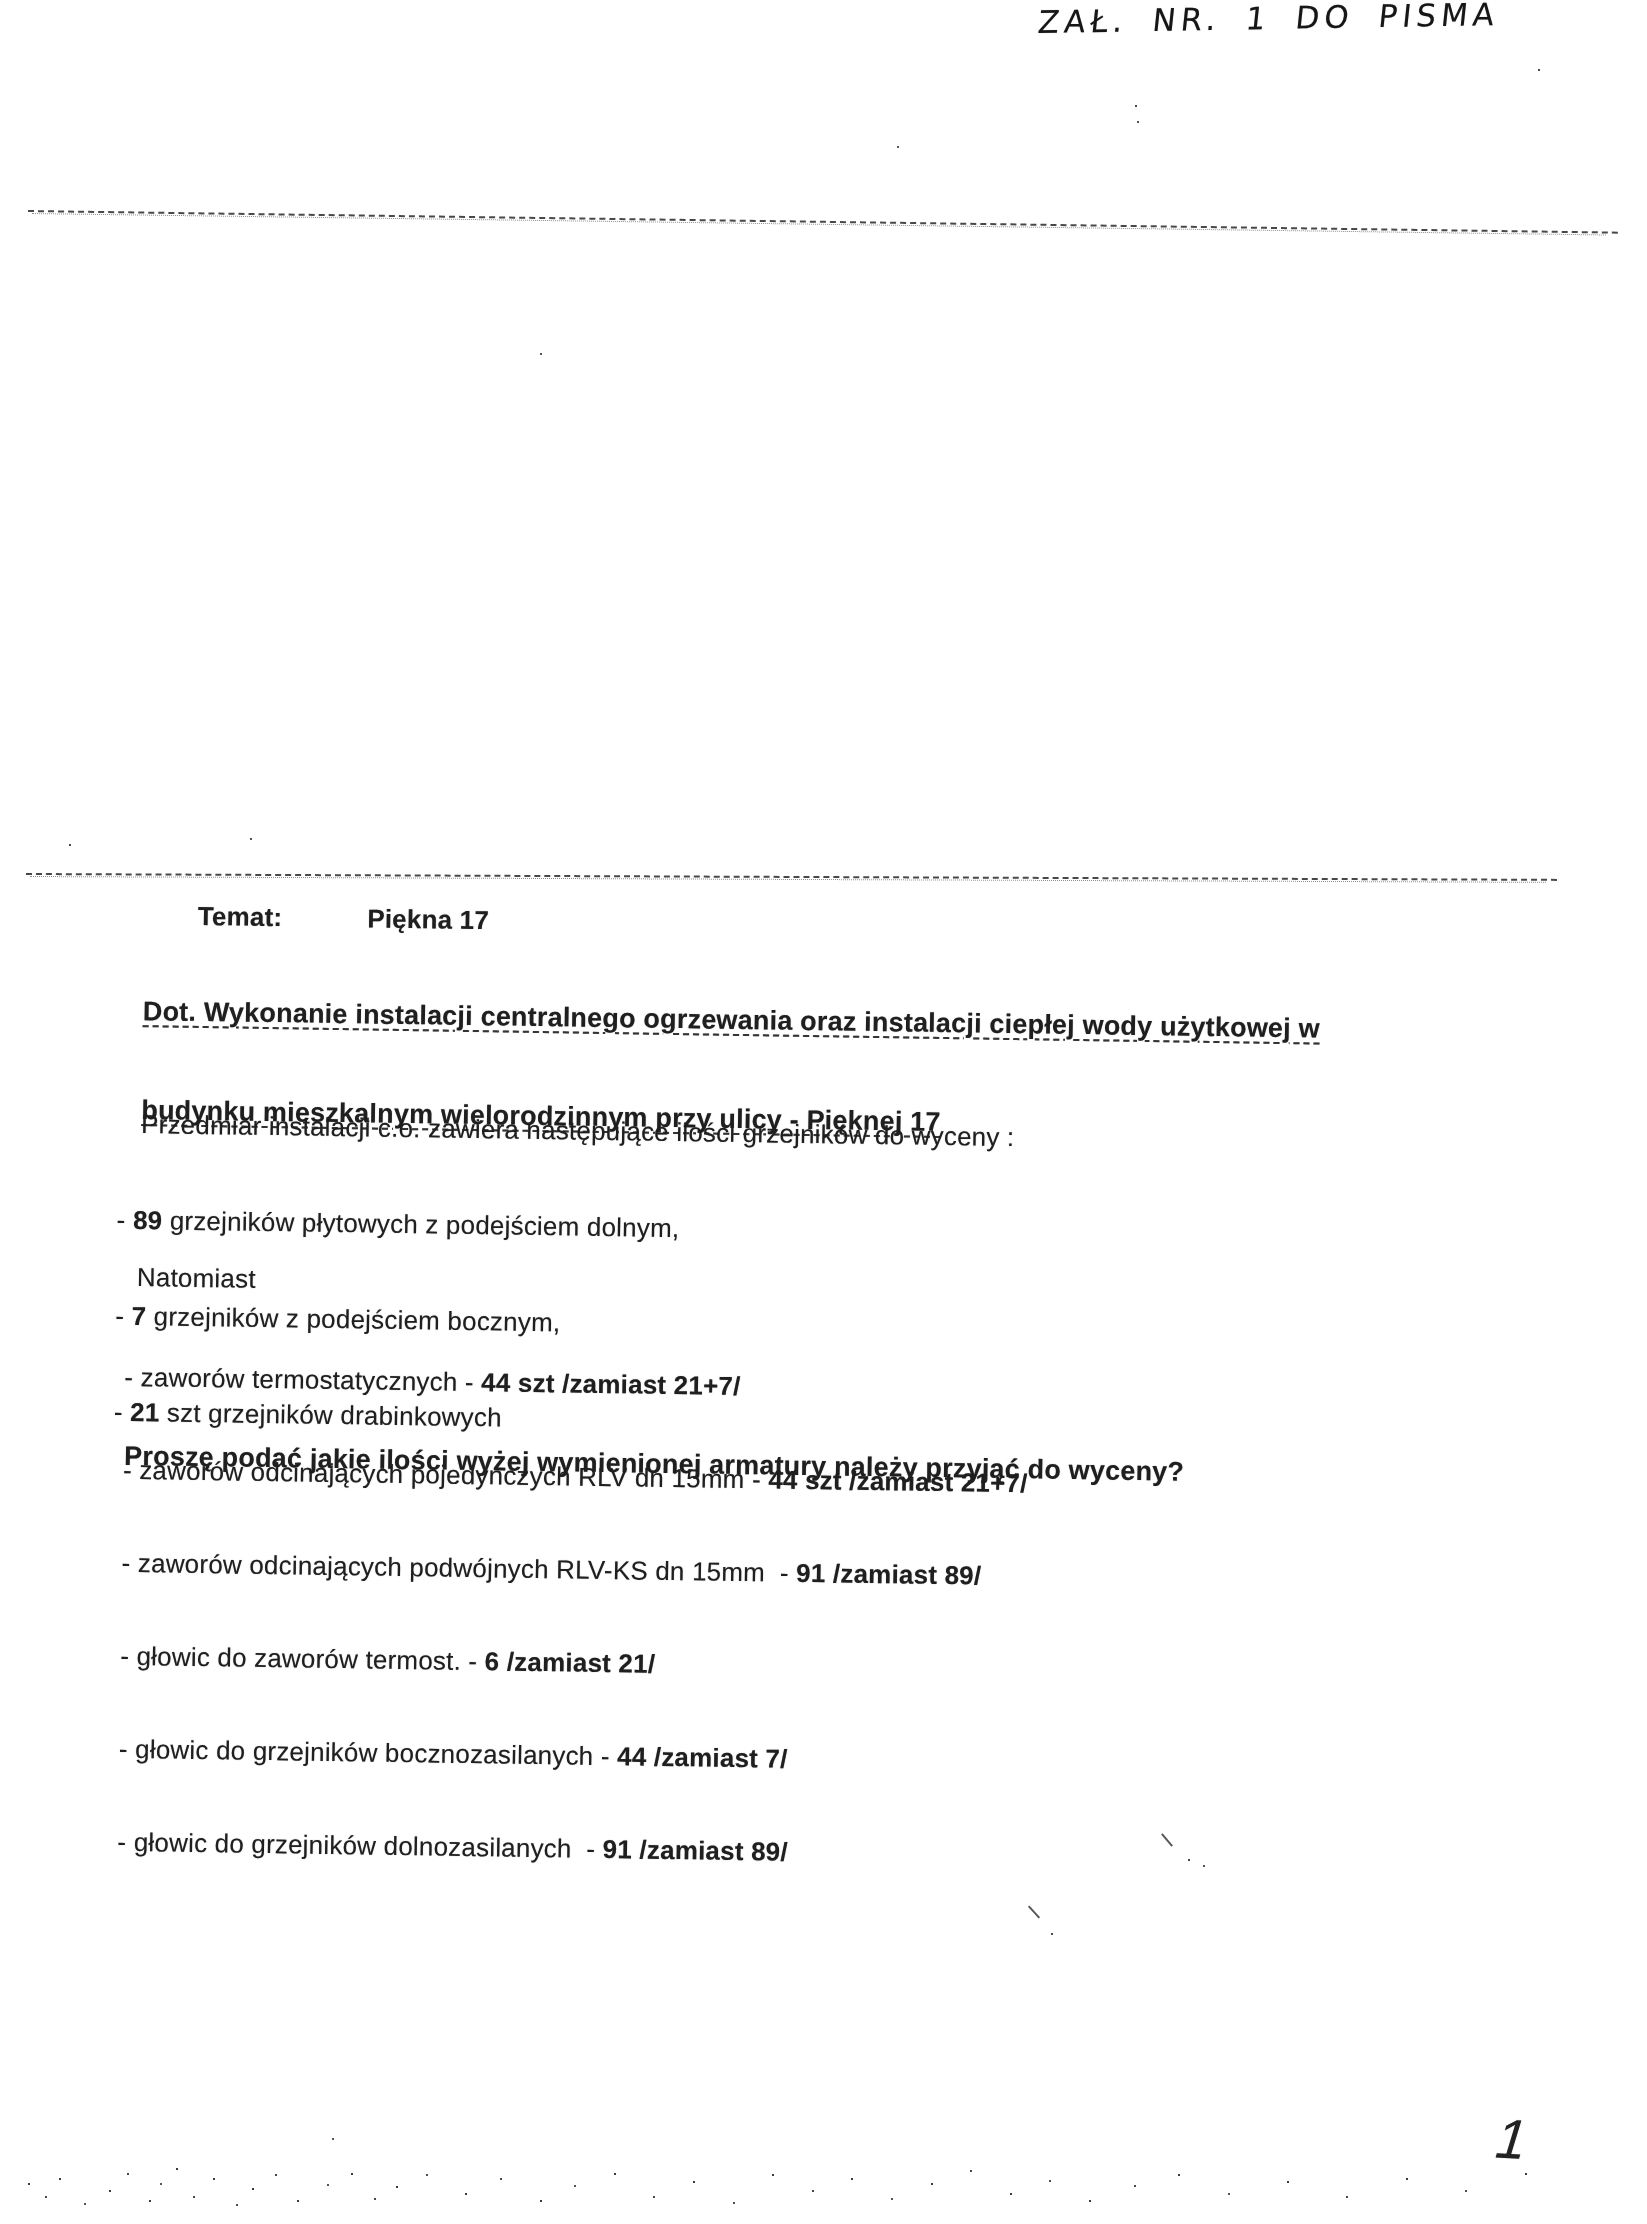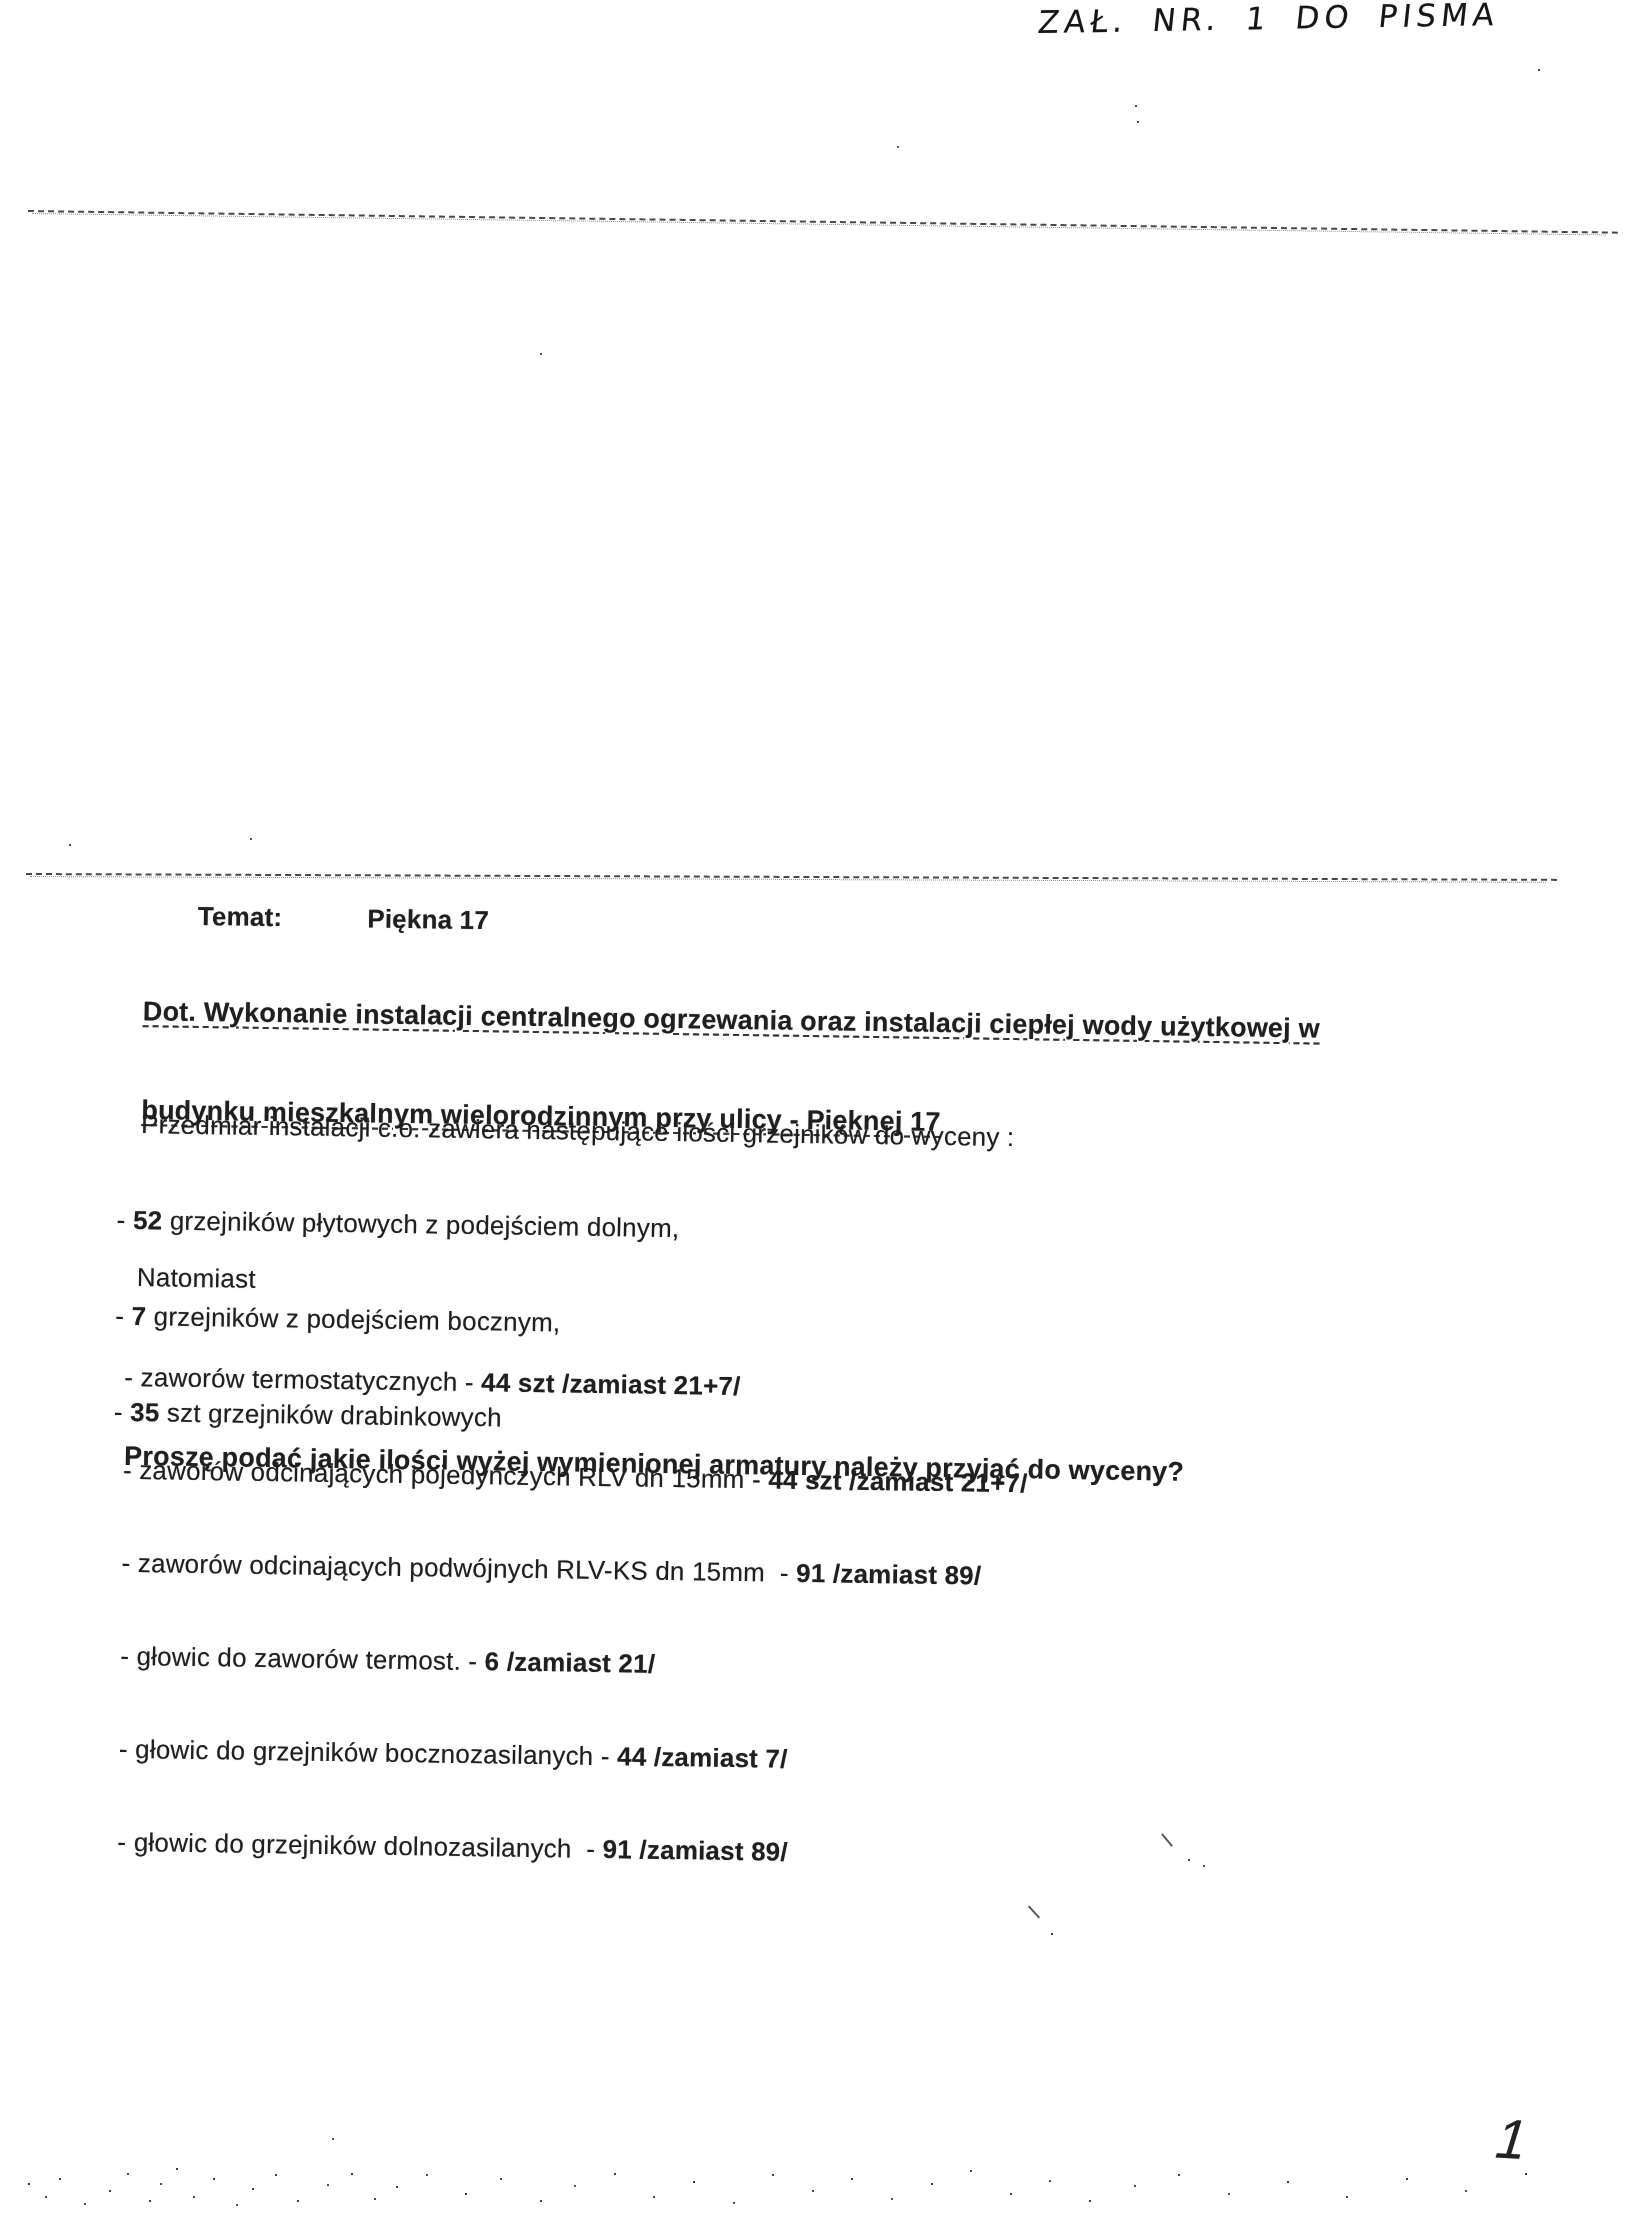--- a/index.html
+++ b/index.html
@@ -85,23 +85,23 @@
       <span class="lbl">Temat:</span><span class="val">Piękna 17</span>
     </div>
 
     <div class="txt subject">
       <span class="line">Dot. Wykonanie instalacji centralnego ogrzewania oraz instalacji ciepłej wody użytkowej w</span>
       <span class="line">budynku mieszkalnym wielorodzinnym przy ulicy - Pięknej 17</span>
     </div>
 
     <div class="txt para1">
       <div class="intro">Przedmiar instalacji c.o. zawiera następujące ilości grzejników do wyceny :</div>
-      <div class="line"><span>- </span><span class="b">52</span><span> grzejników płytowych z podejściem dolnym,</span></div>
+      <div class="line"><span>- </span><span class="b">89</span><span> grzejników płytowych z podejściem dolnym,</span></div>
       <div class="line"><span>- </span><span class="b">7</span><span> grzejników z podejściem bocznym,</span></div>
-      <div class="line"><span>- </span><span class="b">35</span><span> szt grzejników drabinkowych</span></div>
+      <div class="line"><span>- </span><span class="b">21</span><span> szt grzejników drabinkowych</span></div>
     </div>
 
     <div class="txt para2">
       <div class="natomiast">Natomiast</div>
       <div class="line"><span>- zaworów termostatycznych - </span><span class="b">44 szt /zamiast 21+7/</span></div>
       <div class="line"><span>- zaworów odcinających pojedynczych RLV dn 15mm - </span><span class="b">44 szt /zamiast 21+7/</span></div>
       <div class="line"><span>- zaworów odcinających podwójnych RLV-KS dn 15mm  - </span><span class="b">91 /zamiast 89/</span></div>
       <div class="line"><span>- głowic do zaworów termost. - </span><span class="b">6 /zamiast 21/</span></div>
       <div class="line"><span>- głowic do grzejników bocznozasilanych - </span><span class="b">44 /zamiast 7/</span></div>
       <div class="line"><span>- głowic do grzejników dolnozasilanych  - </span><span class="b">91 /zamiast 89/</span></div>

